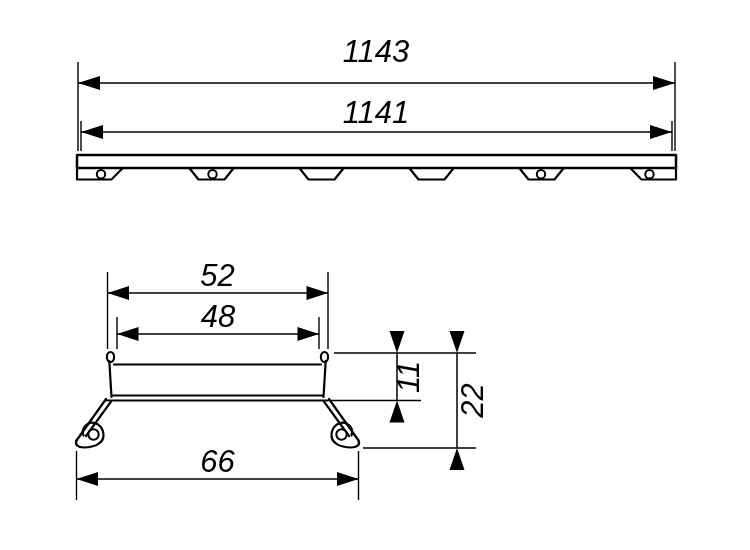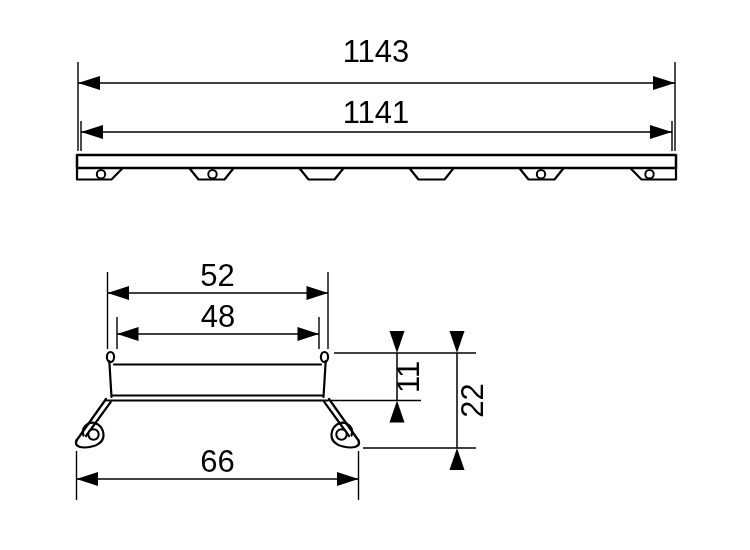--- a/index.html
+++ b/index.html
@@ -5,20 +5,21 @@
   :root{
     --bg:#ffffff;
     --line:#000000;
   }
   html,body{margin:0;padding:0;background:var(--bg);}
   .canvas{
     position:relative;
     width:750px;height:550px;
     background:var(--bg);
     overflow:hidden;
+    font-style:italic;
   }
   svg text{
     font-family:"Liberation Sans","DejaVu Sans",sans-serif;
     font-size:31px;
     fill:var(--line);
   }
   .dimline{stroke:var(--line);stroke-width:1.5;fill:none;}
   .extline{stroke:var(--line);stroke-width:1.4;fill:none;}
   .arrow{fill:var(--line);stroke:none;}
   .part{stroke:var(--line);stroke-width:2.2;fill:none;stroke-linejoin:round;stroke-linecap:round;}

